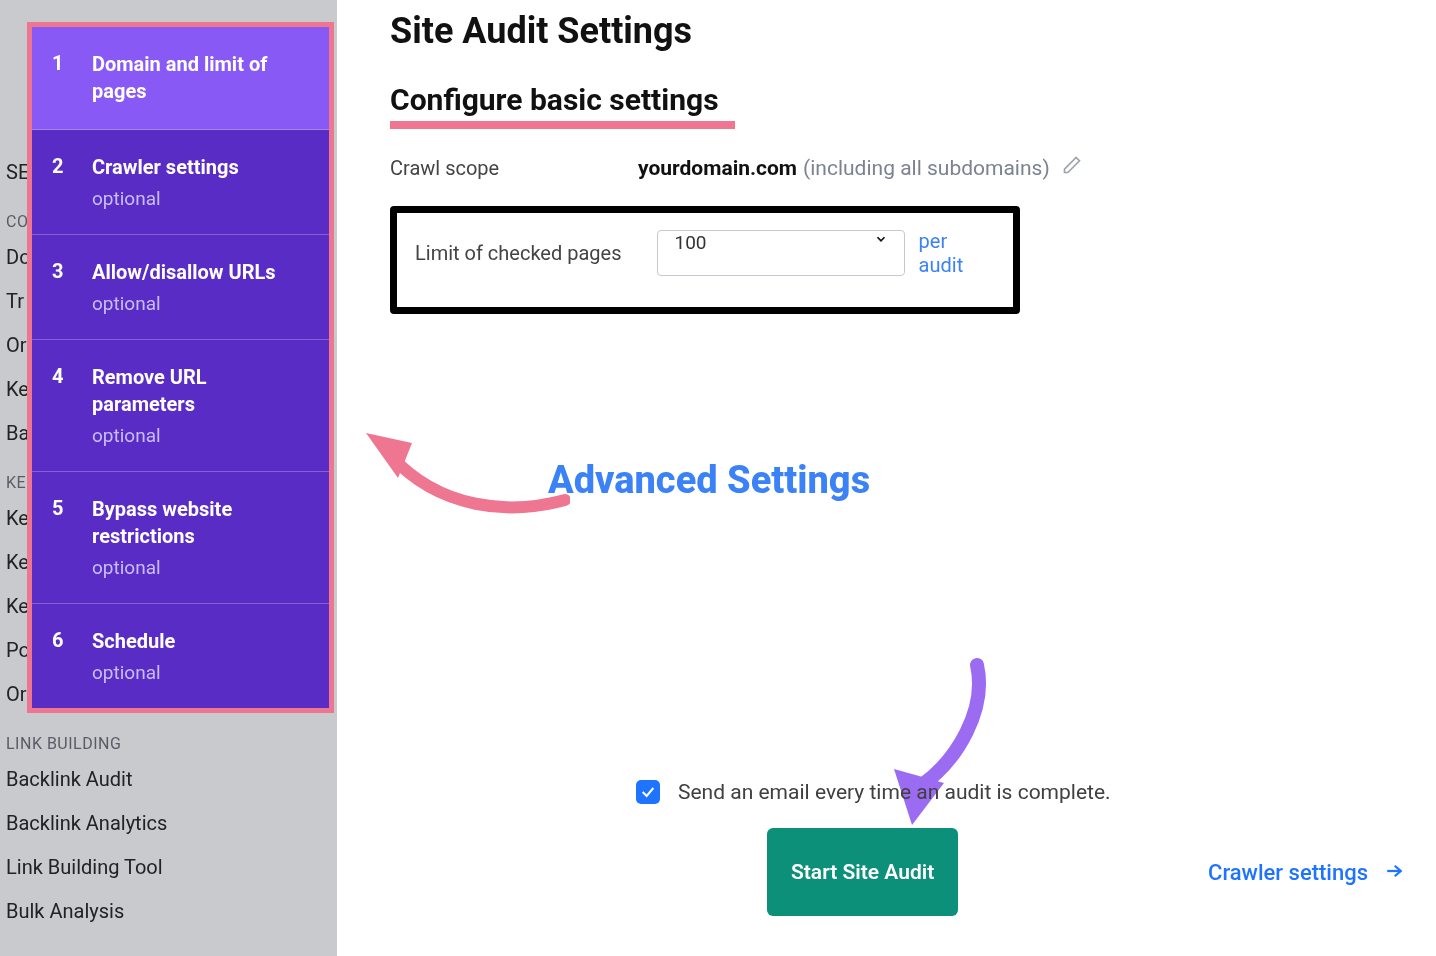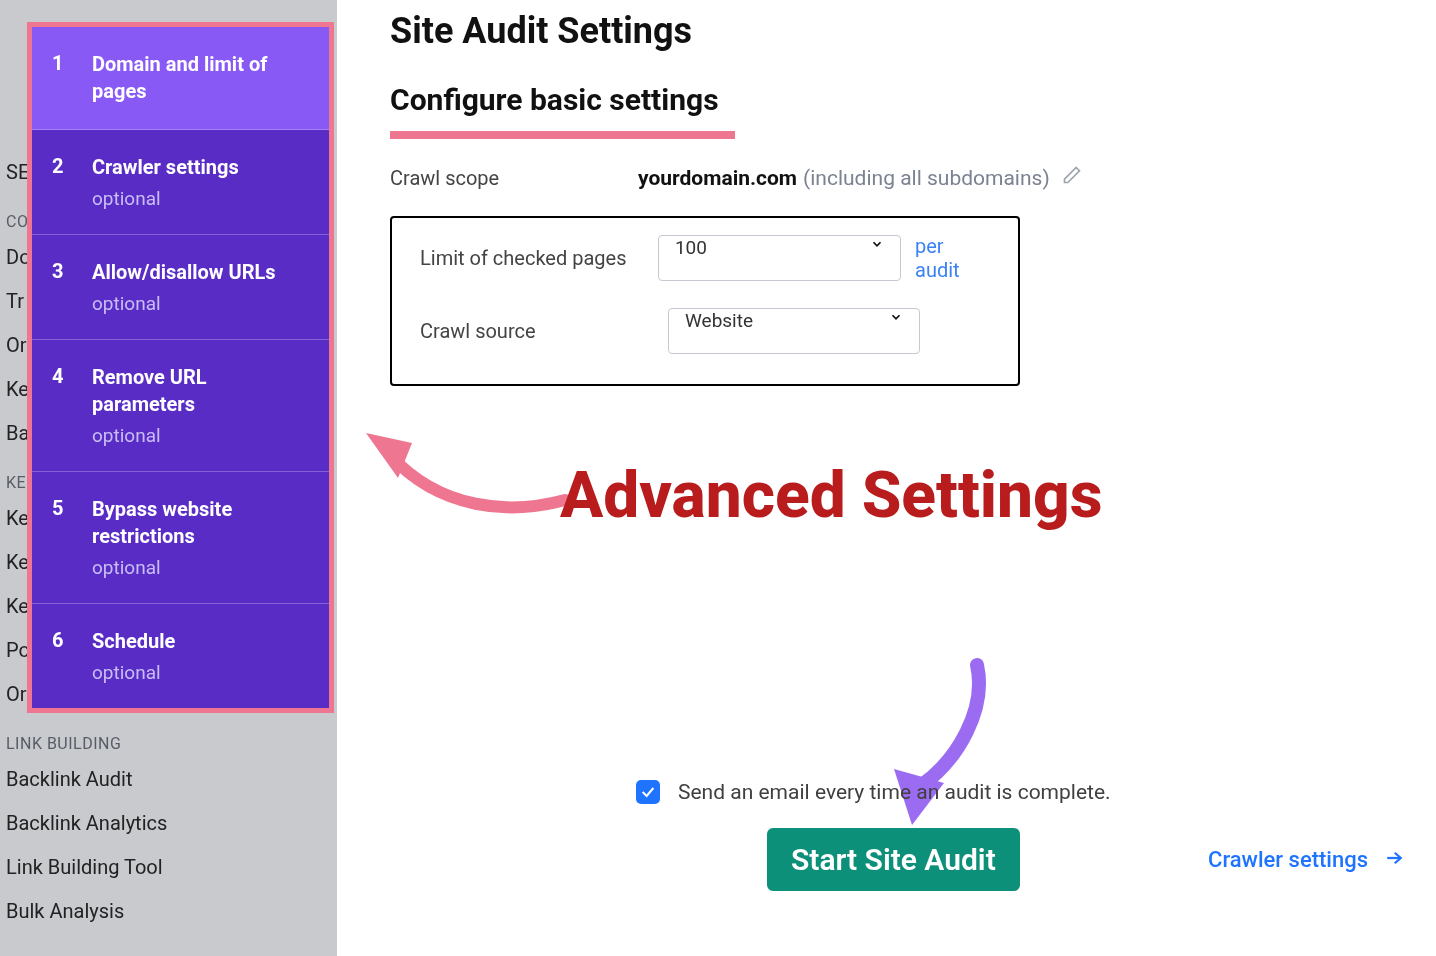--- a/index.html
+++ b/index.html
@@ -17,47 +17,47 @@
     .wizard-step:last-child { border-bottom: none; }
     .wizard-step.active { background: #8859f5; }
     .wizard-num { width: 40px; flex-shrink: 0; color: #fff; font-size: 20px; font-weight: 700; }
     .wizard-body { flex: 1; }
     .wizard-title { color: #fff; font-size: 20px; font-weight: 700; line-height: 1.35; }
     .wizard-sub { color: #c9bdf7; font-size: 19px; font-weight: 400; padding-top: 6px; }
 
     
     .main { position: absolute; left: 390px; top: 10px; right: 12px; }
     .page-title { font-size: 36px; font-weight: 700; color: #111; }
-    .section-title { font-size: 30px; font-weight: 700; color: #111; margin-top: 30px; margin-bottom: 12px; display: inline-block; }
+    .section-title { font-size: 30px; font-weight: 700; color: #111; margin-top: 30px; margin-bottom: 2px; display: inline-block; }
     .section-underline { height: 8px; width: 345px; background: #ef7690; margin-top: 2px; margin-bottom: 26px; }
 
     .row { display: flex; align-items: center; font-size: 21px; color: #333; margin-bottom: 26px; }
     .row-label { width: 248px; color: #444; font-size: 20px; }
     .domain-strong { font-weight: 700; color: #111; }
     .hint { color: #7b8291; margin-left: 6px; }
     .edit-icon { color: #9da4af; margin-left: 12px; font-size: 20px; cursor: pointer; }
 
-    .highlight-box { border: 2px solid #000000; padding: 16px 28px 4px; width: 630px; border-radius: 4px; margin-top: 6px; }
+    .highlight-box { border: 7px solid #000000; padding: 16px 18px 4px; width: 630px; border-radius: 4px; margin-top: 6px; }
     .select { width: 252px; height: 46px; border: 1px solid #c6c9d1; border-radius: 4px; background: #fff; display: inline-flex; justify-content: space-between; padding: 0 16px; font-size: 19px; color: #333; cursor: pointer; }
     .chev { font-size: 16px; }
     .after-select { margin-left: 14px; font-size: 20px; color: #3b82f6; }
 
     
-    .callout-text { position: absolute; left: 560px; top: 458px; font-size: 64px; font-weight: 800; color: #b91c1c; }
+    .callout-text { position: absolute; left: 548px; top: 458px; font-size: 38px; font-weight: 800; color: #3b82f6; }
     .callout-arrow { position: absolute; left: 360px; top: 395px; width: 210px; height: 135px; }
 
     .down-arrow { position: absolute; left: 872px; top: 655px; width: 120px; height: 172px; }
 
     
     .bottom { position: absolute; left: 390px; right: 30px; top: 780px; }
     .email-row { display: flex; align-items: center; font-size: 21px; color: #404040; margin-bottom: 24px; padding-left: 246px; }
     .checkbox { width: 24px; height: 24px; border-radius: 5px; background: #1f74ff; display: inline-flex; align-items: center; justify-content: center; margin-right: 18px; cursor: pointer; }
     .checkbox svg { stroke: #fff; stroke-width: 3; fill: none; }
     .actions { display: flex; align-items: center; justify-content: space-between; padding-left: 377px; }
-    .primary-btn { background: #0d9079; color: #fff; font-size: 30px; font-weight: 600; border: none; border-radius: 6px; padding: 14px 24px; cursor: pointer; }
+    .primary-btn { background: #0d9079; color: #fff; font-size: 21px; font-weight: 600; border: none; border-radius: 6px; padding: 32px 24px; cursor: pointer; }
     .next-link { color: #1f74ff; font-size: 22px; font-weight: 500; display: inline-flex; align-items: center; cursor: pointer; }
     .next-link .arr { margin-left: 14px; font-size: 22px; }
   </style>
 </head>
 <body>
 
 <div class="bg-sidebar">
   <div class="bg-sidebar-item">SE</div>
   <div class="bg-section-label">CO</div>
   <div class="bg-sidebar-item">Do</div>
@@ -147,31 +147,20 @@
       <div class="select">
         <span>100</span>
         <span class="chev">
           <svg width="14" height="14" viewBox="0 0 24 24" fill="none" stroke="#111" stroke-width="3">
               <polyline points="6 9 12 15 18 9"></polyline>
             </svg>
         </span>
       </div>
       <span class="after-select">per audit</span>
     </div>
-    <div class="row">
-      <div class="row-label">Crawl source</div>
-      <div class="select">
-        <span>Website</span>
-        <span class="chev">
-          <svg width="14" height="14" viewBox="0 0 24 24" fill="none" stroke="#111" stroke-width="3">
-              <polyline points="6 9 12 15 18 9"></polyline>
-            </svg>
-        </span>
-      </div>
-    </div>
   </div>
 </div>
 
 <svg class="callout-arrow" viewBox="0 0 210 135">
   <path d="M205,105 C150,120 80,115 30,60" stroke="#ef7690" stroke-width="12" fill="none" stroke-linecap="round"></path>
   <polygon points="6,38 52,48 38,83" fill="#ef7690"></polygon>
 </svg>
 <div class="callout-text">Advanced Settings</div>
 
 <svg class="down-arrow" viewBox="0 0 120 172">

